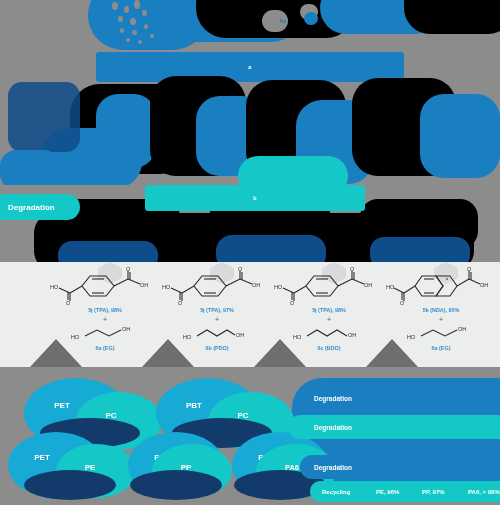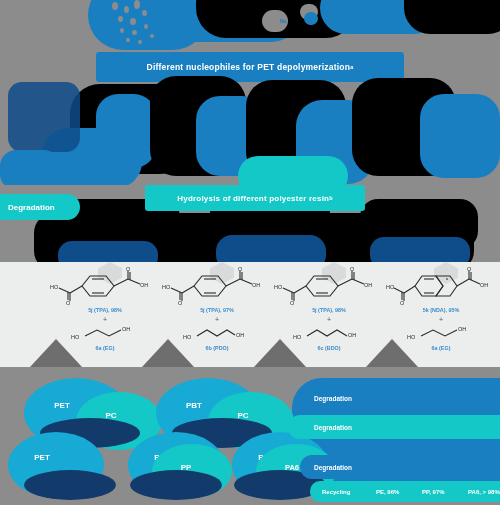--- a/index.html
+++ b/index.html
@@ -123,21 +123,20 @@
       <div class="blob c-grey" style="left:144px;top:24px;width:4px;height:5px;"></div>
       <div class="blob c-grey" style="left:126px;top:38px;width:4px;height:4px;"></div>
       <div class="blob c-grey" style="left:138px;top:40px;width:4px;height:4px;"></div>
       <div class="blob c-grey" style="left:150px;top:34px;width:4px;height:4px;"></div>
 
       <div class="nu" style="left:280px;top:18px;">Nu</div>
       <div class="nu" style="left:324px;top:12px;">Nu</div>
     </div>
 
     <div class="banner banner-top">
-      <span>Different nucleophiles for PET depolymerization</span>
         <span class="sup">a</span>
     </div>
 
     <div>
       <div class="blob c-black" style="left:70px;top:84px;width:120px;height:90px;border-radius:30px;"></div>
       <div class="blob c-blue" style="left:42px;top:128px;width:100px;height:60px;border-radius:26px;"></div>
       <div class="blob c-dkblue" style="left:8px;top:82px;width:72px;height:70px;border-radius:14px;opacity:.85;"></div>
       <div class="blob c-blue" style="left:96px;top:94px;width:60px;height:74px;border-radius:22px;"></div>
       <div class="blob c-black" style="left:150px;top:76px;width:96px;height:100px;border-radius:26px;"></div>
       <div class="blob c-blue" style="left:196px;top:96px;width:70px;height:80px;border-radius:24px;"></div>
@@ -156,21 +155,20 @@
       <div class="blob c-black" style="left:60px;top:14px;width:120px;height:50px;border-radius:18px;"></div>
       <div class="blob c-black" style="left:210px;top:10px;width:120px;height:54px;border-radius:18px;"></div>
       <div class="blob c-black" style="left:360px;top:14px;width:118px;height:50px;border-radius:18px;"></div>
       <div class="blob c-dkblue" style="left:216px;top:50px;width:110px;height:36px;border-radius:16px;"></div>
       <div class="blob c-dkblue" style="left:58px;top:56px;width:100px;height:30px;border-radius:14px;"></div>
       <div class="blob c-dkblue" style="left:370px;top:52px;width:100px;height:32px;border-radius:14px;"></div>
     </div>
   </div>
 
   <div class="banner banner-hyd">
-    <span>Hydrolysis of different polyester resin</span>
       <span class="sup">b</span>
   </div>
 
   <div class="tag tag-homo">
     <span>Degradation</span>
   </div>
 
   <div class="white-sheet"></div>
 
   <div class="grey-hex" style="left:98px;"></div>
@@ -329,20 +327,23 @@
       <span style="position:relative;top:-8px;left:-14px;">PBT</span>
     </div>
     <div class="bub c-teal" style="left:208px;top:22px;width:86px;height:58px;">
       <span style="position:relative;top:-6px;left:-8px;">PC</span>
     </div>
     <div class="bub c-navy" style="left:172px;top:48px;width:100px;height:30px;"></div>
 
     <div class="bub c-cyan" style="left:8px;top:62px;width:96px;height:66px;">
       <span style="position:relative;top:-8px;left:-14px;">PET</span>
     </div>
+    <div class="bub c-teal" style="left:56px;top:74px;width:80px;height:54px;">
+      <span style="position:relative;top:-4px;left:-6px;">PE</span>
+    </div>
     <div class="bub c-navy" style="left:24px;top:100px;width:92px;height:30px;"></div>
 
     <div class="bub c-cyan" style="left:128px;top:62px;width:96px;height:66px;">
       <span style="position:relative;top:-8px;left:-14px;">PET</span>
     </div>
     <div class="bub c-teal" style="left:152px;top:74px;width:80px;height:54px;">
       <span style="position:relative;top:-4px;left:-6px;">PP</span>
     </div>
     <div class="bub c-navy" style="left:130px;top:100px;width:92px;height:30px;"></div>
 

